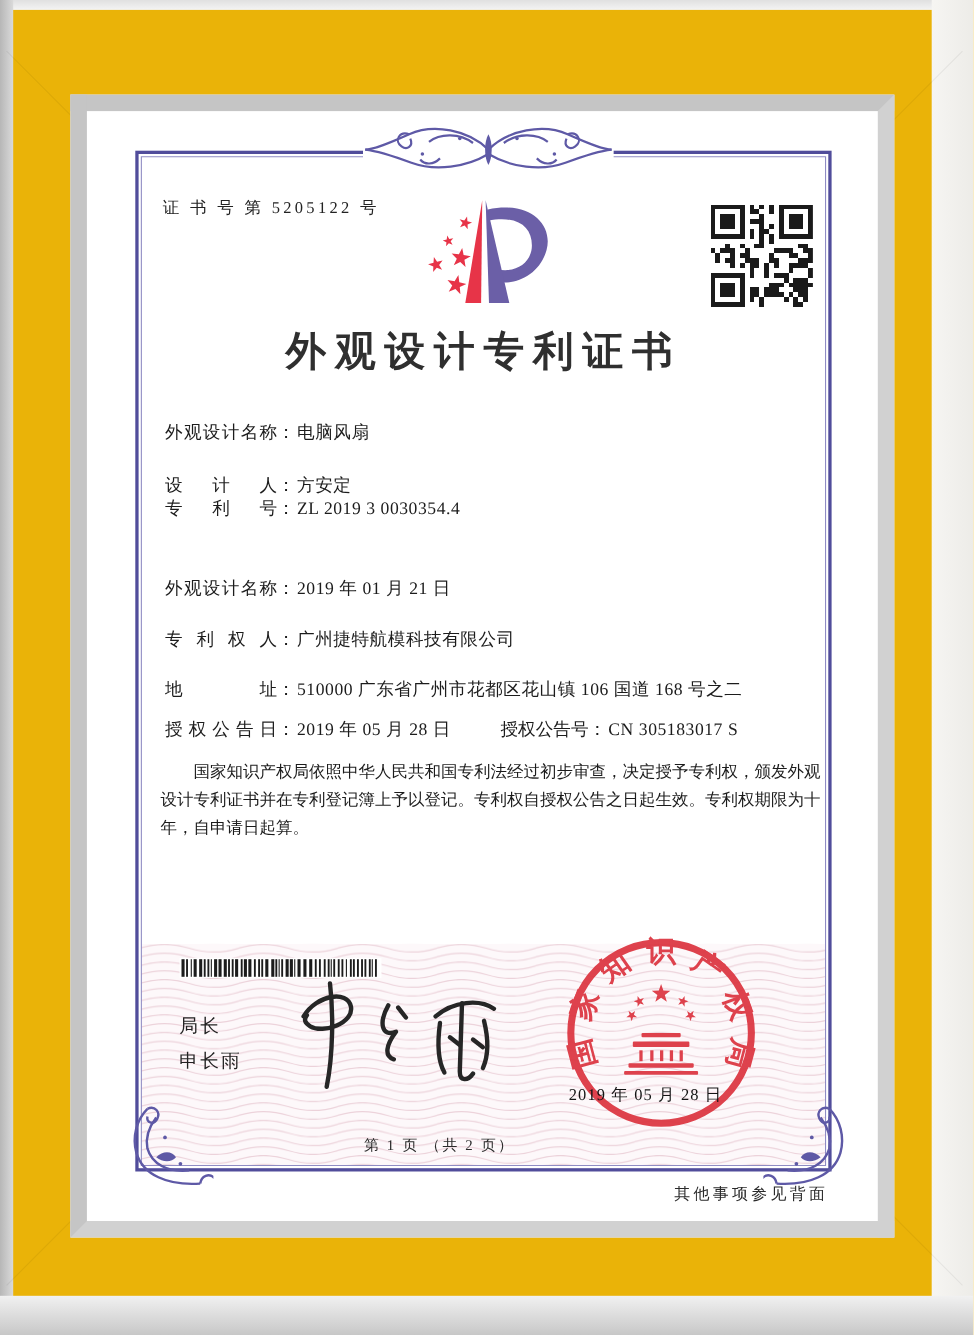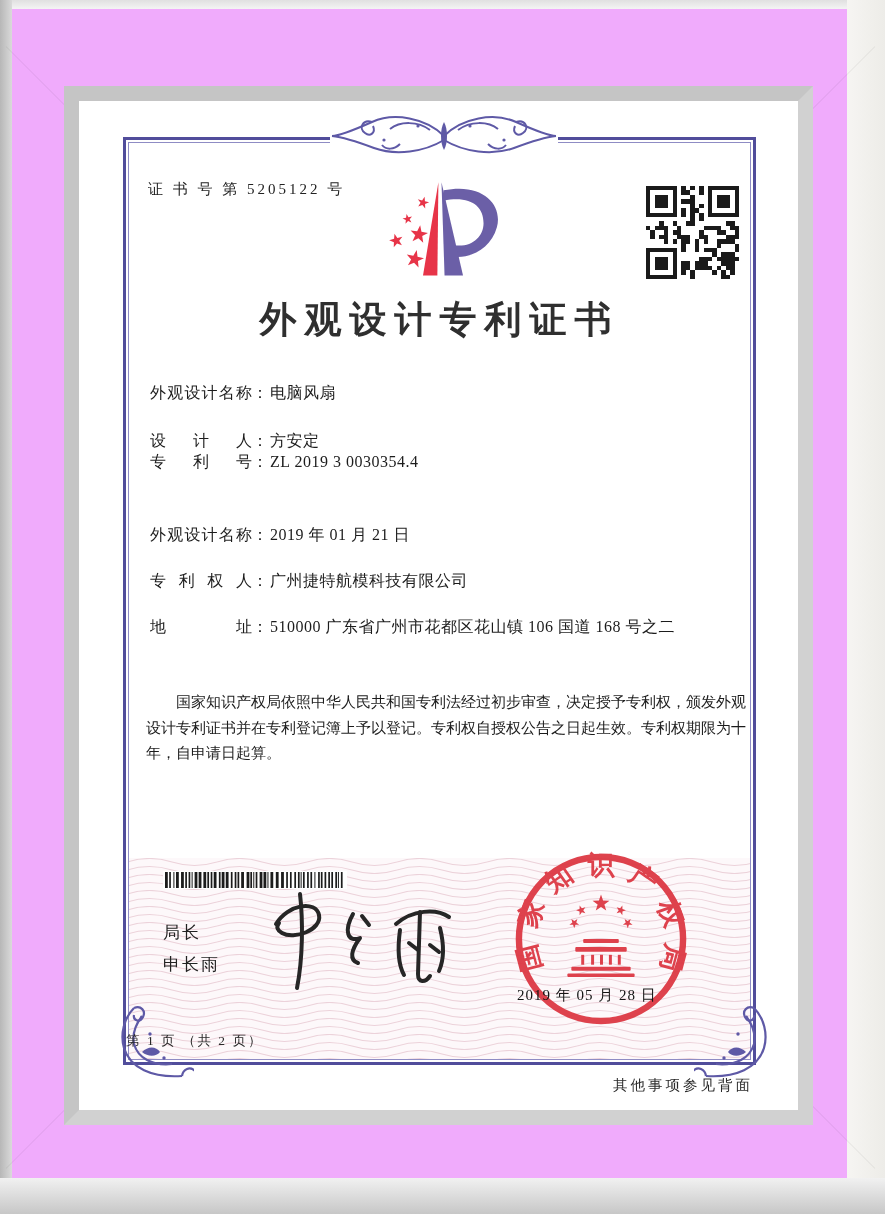--- a/index.html
+++ b/index.html
@@ -1,16 +1,16 @@
 <!DOCTYPE html>
 <html><head>
 <meta charset="utf-8">
 <style>
   html,body{margin:0;padding:0;background:#ffffff;}
-  .stage{position:relative;width:885px;height:1214px;background:#f0abfc;overflow:hidden;
+  .stage{position:relative;width:885px;height:1214px;background:#eab308;overflow:hidden;
          font-family:"Liberation Serif","DejaVu Serif",serif;}
   .abs{position:absolute;}
   
   .frame-left{left:0;top:0;width:12px;height:1214px;background:linear-gradient(to right,#b7b7b7,#dadada);}
   .frame-top{left:0;top:0;width:885px;height:9px;background:linear-gradient(#e0e0e0,#f4f4f4);}
   .frame-right{left:847px;top:0;width:38px;height:1214px;background:linear-gradient(to left,#edecе8,#f6f5f2);background:linear-gradient(to left,#edece8,#f6f5f2);}
   .frame-bottom{left:0;top:1178px;width:885px;height:36px;background:linear-gradient(#f1f1f1,#c7c7c7);}
   .miter{height:1px;background:rgba(0,0,0,.06);}
   .mat-band{left:64px;top:86px;width:749px;height:1039px;box-sizing:border-box;
             border:15px solid;border-color:#c5c5c5 #d1d1d1 #d1d1d1 #c5c5c5;background:#fff;}
@@ -26,21 +26,21 @@
   .flabel{display:inline-block;width:102px;text-align:justify;text-align-last:justify;vertical-align:bottom;}
   .fcolon{margin:0 2px 0 0;}
   .fvalue{letter-spacing:.5px;}
   .pair2{position:absolute;left:305px;top:0;white-space:nowrap;}
   .paras{left:146px;top:690px;width:602px;font-size:15px;line-height:25.5px;color:#1b1b1b;z-index:4;}
   .paras p{margin:0;text-indent:2em;}
   .officer{left:163px;top:921px;font-family:"Liberation Sans","DejaVu Sans",sans-serif;
            font-size:17px;letter-spacing:2px;color:#222;z-index:4;}
   .officer-name{left:163px;top:953px;}
   .sealdate{left:517px;top:986px;font-size:15px;letter-spacing:1px;color:#141414;z-index:6;}
-  .pagenum{left:126px;top:1032px;width:547px;text-align:left;font-size:13.5px;letter-spacing:2px;color:#2a2a2a;z-index:4;}
+  .pagenum{left:126px;top:1032px;width:547px;text-align:center;font-size:13.5px;letter-spacing:2px;color:#2a2a2a;z-index:4;}
   .backnote{left:126px;top:1076px;width:627px;text-align:right;font-size:14.5px;letter-spacing:3px;color:#2a2a2a;z-index:4;}
   svg{display:block;}
   .z3{z-index:3;} .z4{z-index:4;} .z5{z-index:5;}
   .flip{transform:scaleX(-1);}
 </style>
 </head>
 <body>
 
 <div class="stage">
 
@@ -355,20 +355,24 @@
   </div>
   <div class="abs frow" style="top:525px;">
     <span class="flabel">外观设计名称</span><span class="fcolon">：</span><span class="fvalue">2019 年 01 月 21 日</span>
   </div>
   <div class="abs frow" style="top:571px;">
     <span class="flabel">专利权人</span><span class="fcolon">：</span><span class="fvalue">广州捷特航模科技有限公司</span>
   </div>
   <div class="abs frow" style="top:617px;">
     <span class="flabel">地址</span><span class="fcolon">：</span><span class="fvalue">510000 广东省广州市花都区花山镇 106 国道 168 号之二</span>
   </div>
+  <div class="abs frow" style="top:653px;">
+    <span class="flabel">授权公告日</span><span class="fcolon">：</span><span class="fvalue">2019 年 05 月 28 日</span>
+    <span class="pair2"><span>授权公告号</span><span class="fcolon">：</span><span class="fvalue">CN 305183017 S</span></span>
+  </div>
 
   <div class="abs paras">
     <p>国家知识产权局依照中华人民共和国专利法经过初步审查，决定授予专利权，颁发外观设计专利证书并在专利登记簿上予以登记。专利权自授权公告之日起生效。专利权期限为十年，自申请日起算。</p>
   </div>
 
   <svg id="barcode" class="abs z4" style="left:163px;top:871px;" width="184" height="18" viewBox="0 0 184 18" preserveAspectRatio="none">
     <rect x="0" y="0" width="184" height="18" fill="#fff"></rect>
   <rect x="2.00" y="1" width="2.80" height="16" fill="#1c1c1c"></rect>
       <rect x="6.18" y="1" width="1.70" height="16" fill="#1c1c1c"></rect>
       <rect x="10.40" y="1" width="1.00" height="16" fill="#1c1c1c"></rect>

